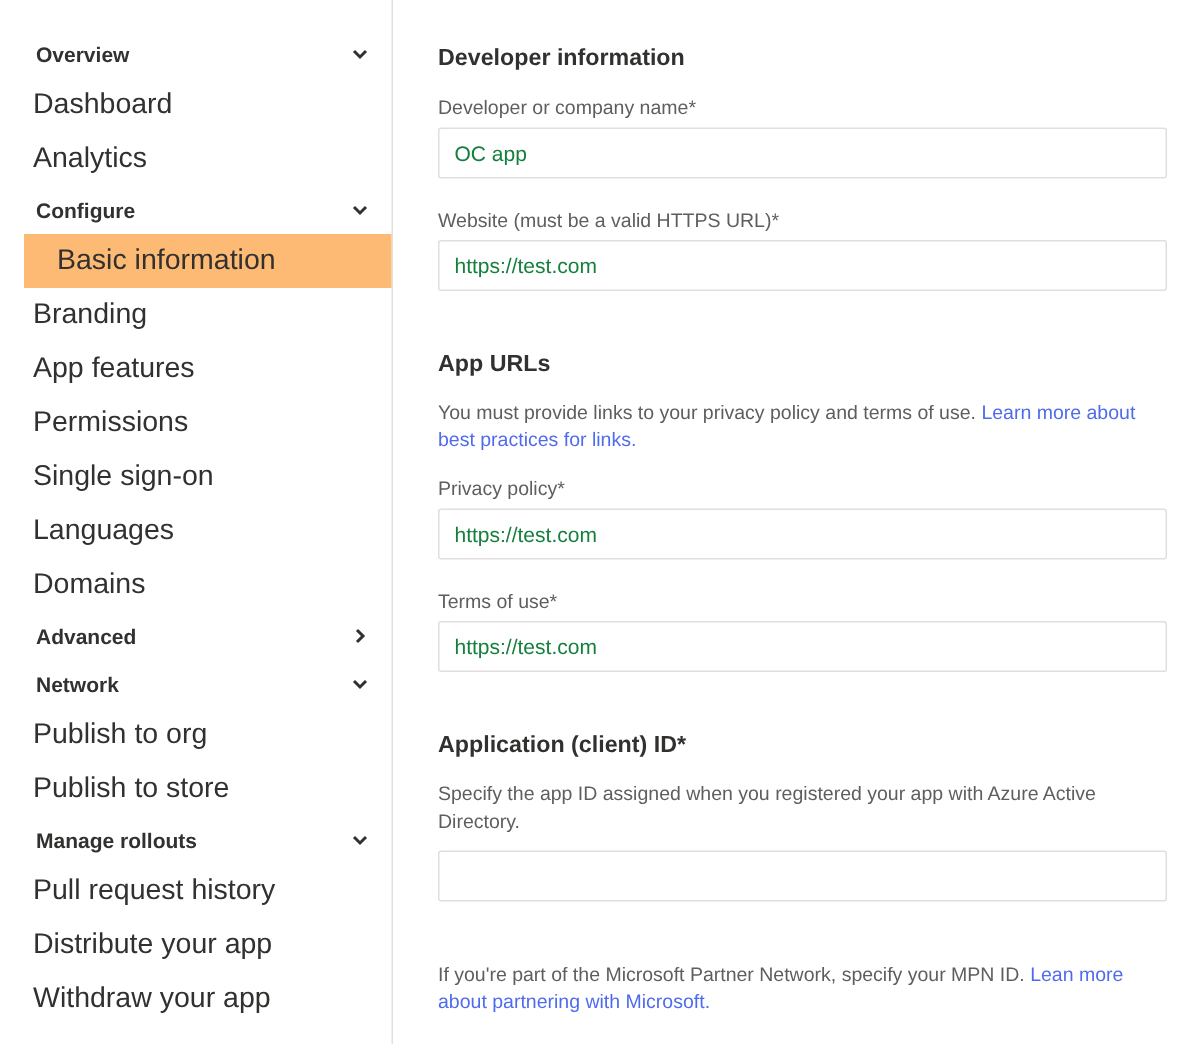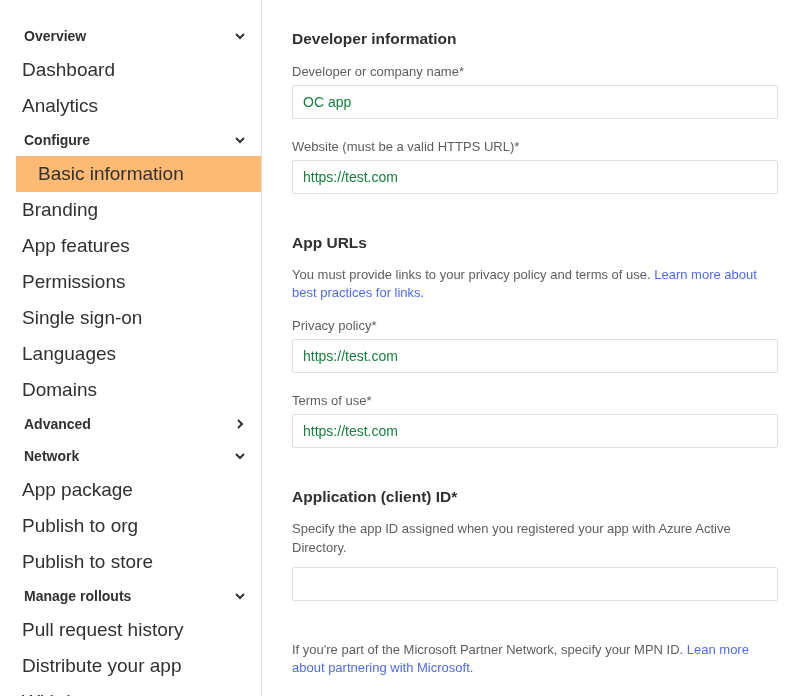--- a/index.html
+++ b/index.html
@@ -60,21 +60,20 @@
         </span>
       </div>
       <div class="nav-header">
         <span class="label">Network</span>
         <span class="chevron">
           <svg viewBox="0 0 12 12">
             <path d="M2 4 L6 8 L10 4"></path>
           </svg>
         </span>
       </div>
-      <div class="nav-item">App package</div>
       <div class="nav-item">Publish to org</div>
       <div class="nav-item">Publish to store</div>
       <div class="nav-header">
         <span class="label">Manage rollouts</span>
         <span class="chevron">
           <svg viewBox="0 0 12 12">
             <path d="M2 4 L6 8 L10 4"></path>
           </svg>
         </span>
       </div>

